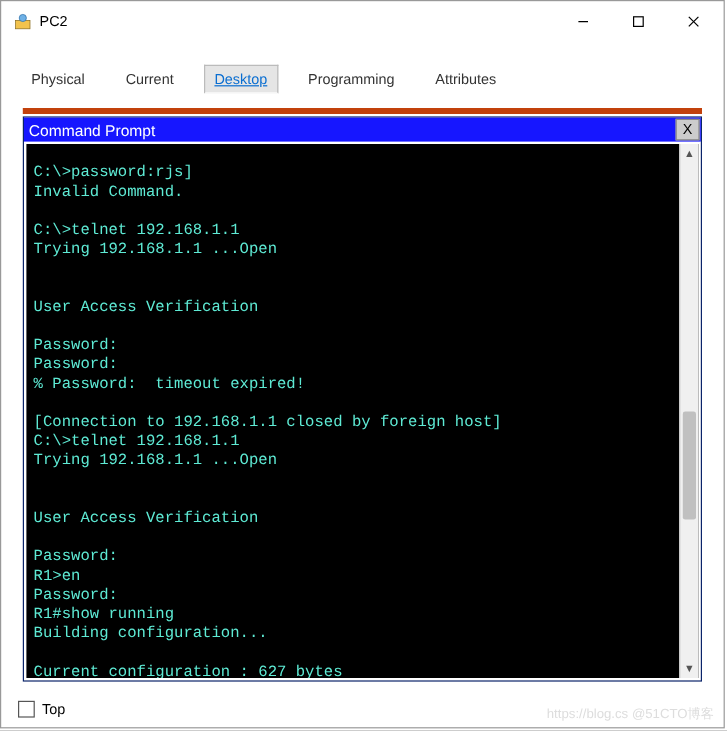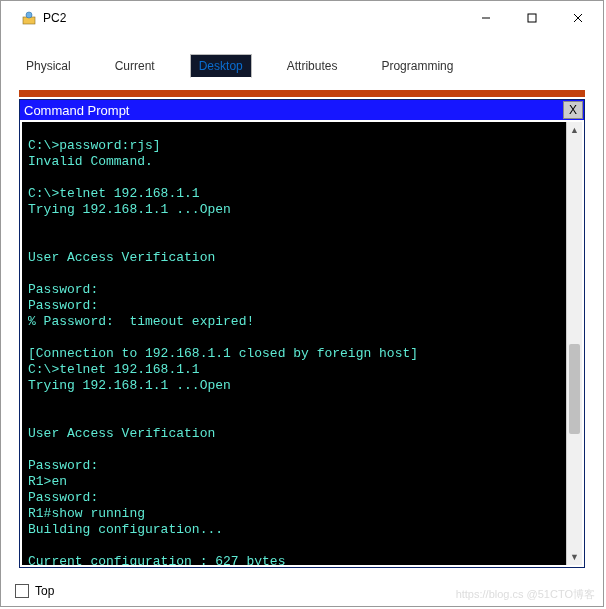--- a/index.html
+++ b/index.html
@@ -1,28 +1,28 @@
 <!DOCTYPE html>
 <html><head>
 <meta charset="utf-8">
 <style>
 * { box-sizing: border-box; margin: 0; padding: 0; }
 body { font-family: "Segoe UI", Tahoma, sans-serif; background: #fff; width: 606px; height: 609px; overflow: hidden; }
 
 .window { width: 604px; height: 607px; border: 1px solid #999; position: relative; background: #fff; }
-.titlebar { height: 34px; display: flex; align-items: center; padding: 0 2px 0 20px; }
+.titlebar { height: 34px; display: flex; align-items: center; padding: 0 2px 0 10px; }
 .titlebar-icon { width: 16px; height: 16px; margin-right: 6px; }
 .title-text { font-size: 12px; flex: 1; }
 .win-btn { width: 46px; height: 30px; display: flex; align-items: center; justify-content: center; font-size: 14px; color: #333; }
 
-.tabstrip { display: flex; gap: 26px; padding: 6px 16px 0 16px; font-size: 12px; margin-top: 13px; }
+.tabstrip { display: flex; gap: 16px; padding: 6px 16px 0 16px; font-size: 12px; margin-top: 13px; }
 .tab { padding: 4px 8px; border: 1px solid transparent; color: #333; cursor: pointer; }
-.tab.active { color: #0a6ed1; border: 1px solid #bbb; border-bottom: 1px solid #fff; background: #0f172a; position: relative; z-index: 2; }
+.tab.active { color: #0a6ed1; border: 1px solid #bbb; border-bottom: 1px solid #fff; background: #e5e5e5; position: relative; z-index: 2; text-decoration: underline; }
 
-.content-wrap { position: absolute; left: 18px; right: 18px; top: 89px; bottom: 38px; border-top: 7px solid #c2410c; text-decoration: underline; }
+.content-wrap { position: absolute; left: 18px; right: 18px; top: 89px; bottom: 38px; border-top: 5px solid #c2410c; text-decoration: underline; }
 .cmd-window { position: absolute; left: 0; right: 0; top: 2px; bottom: 0; border: 1px solid #0a246a; background: #fff; }
 .cmd-header { height: 20px; background: #1616ff; color: #fff; display: flex; align-items: center; font-size: 13px; padding-left: 4px; }
 .cmd-header-text { flex: 1; }
 .cmd-close { width: 20px; height: 18px; background: #ccc; color: #000; display: flex; align-items: center; justify-content: center; border: 1px solid #888; font-size: 12px; margin-right: 1px; }
 
 .terminal-area { position: absolute; left: 2px; right: 2px; top: 22px; bottom: 2px; background: #000; display: flex; }
 .terminal { flex: 1; color: #5eead4; font-family: "Courier New", monospace; font-size: 13px; padding: 16px 6px; white-space: pre; overflow: hidden; line-height: 16px; }
 .scrollbar { width: 16px; background: #f0f0f0; border-left: 1px solid #ccc; position: relative; }
 .scroll-thumb { position: absolute; left: 2px; right: 2px; top: 50%; height: 90px; background: #c0c0c0; border-radius: 2px; }
 .scroll-arrow { position: absolute; left: 0; right: 0; height: 16px; display: flex; align-items: center; justify-content: center; font-size: 9px; color: #555; }
@@ -61,22 +61,22 @@
           <line x1="1" y1="1" x2="9" y2="9" stroke="#000" stroke-width="1"></line>
           <line x1="9" y1="1" x2="1" y2="9" stroke="#000" stroke-width="1"></line>
         </svg>
     </div>
   </div>
 
   <div class="tabstrip">
     <div class="tab">Physical</div>
     <div class="tab">Current</div>
     <div class="tab active">Desktop</div>
+    <div class="tab">Programming</div>
     <div class="tab">Attributes</div>
-    <div class="tab">Programming</div>
   </div>
 
   <div class="content-wrap">
     <div class="cmd-window">
       <div class="cmd-header">
         <span class="cmd-header-text">Command Prompt</span>
         <div class="cmd-close">X</div>
       </div>
       <div class="terminal-area">
         <div class="terminal" id="terminal">C:\&gt;password:rjs]

